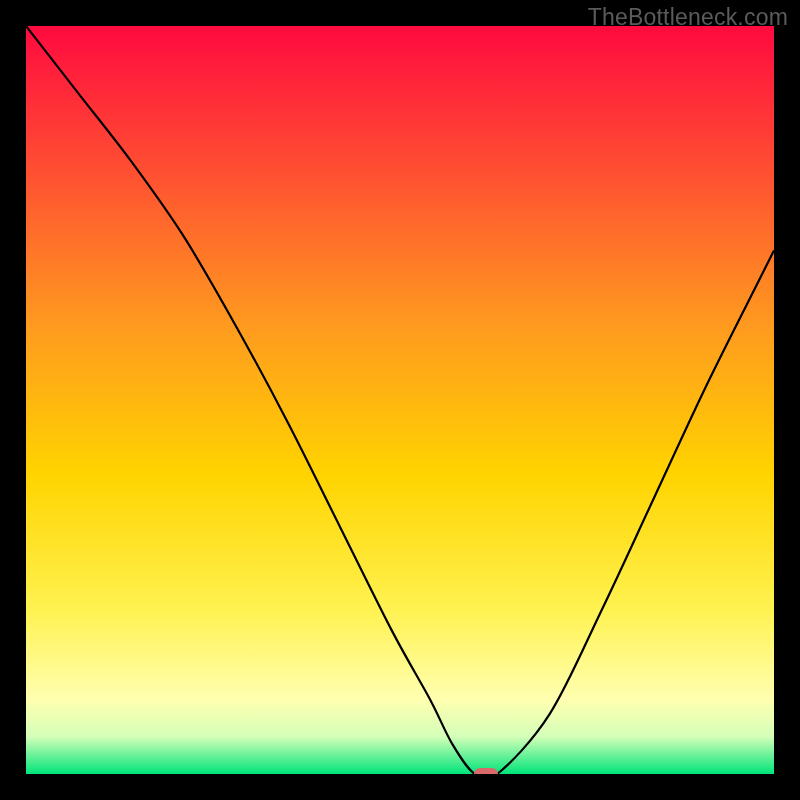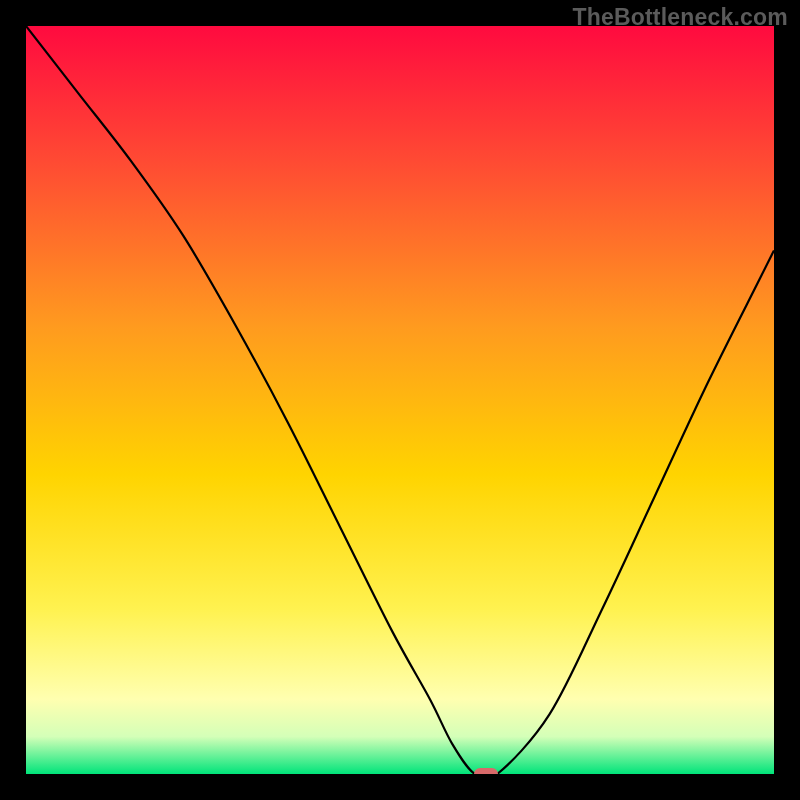--- a/index.html
+++ b/index.html
@@ -23,21 +23,21 @@
     width: 748px;
     height: 748px;
     overflow: hidden;
   }
   .watermark {
     position: absolute;
     top: 4px;
     right: 12px;
     font-family: Arial, Helvetica, sans-serif;
     font-size: 23px;
-    font-weight: 700;
+    font-weight: 400;
     color: #5b5b5b;
     letter-spacing: 0.2px;
   }
   .marker {
     position: absolute;
     width: 24px;
     height: 12px;
     border-radius: 6px;
     background: #d86a6a;
     transform: translate(-50%, -50%);

